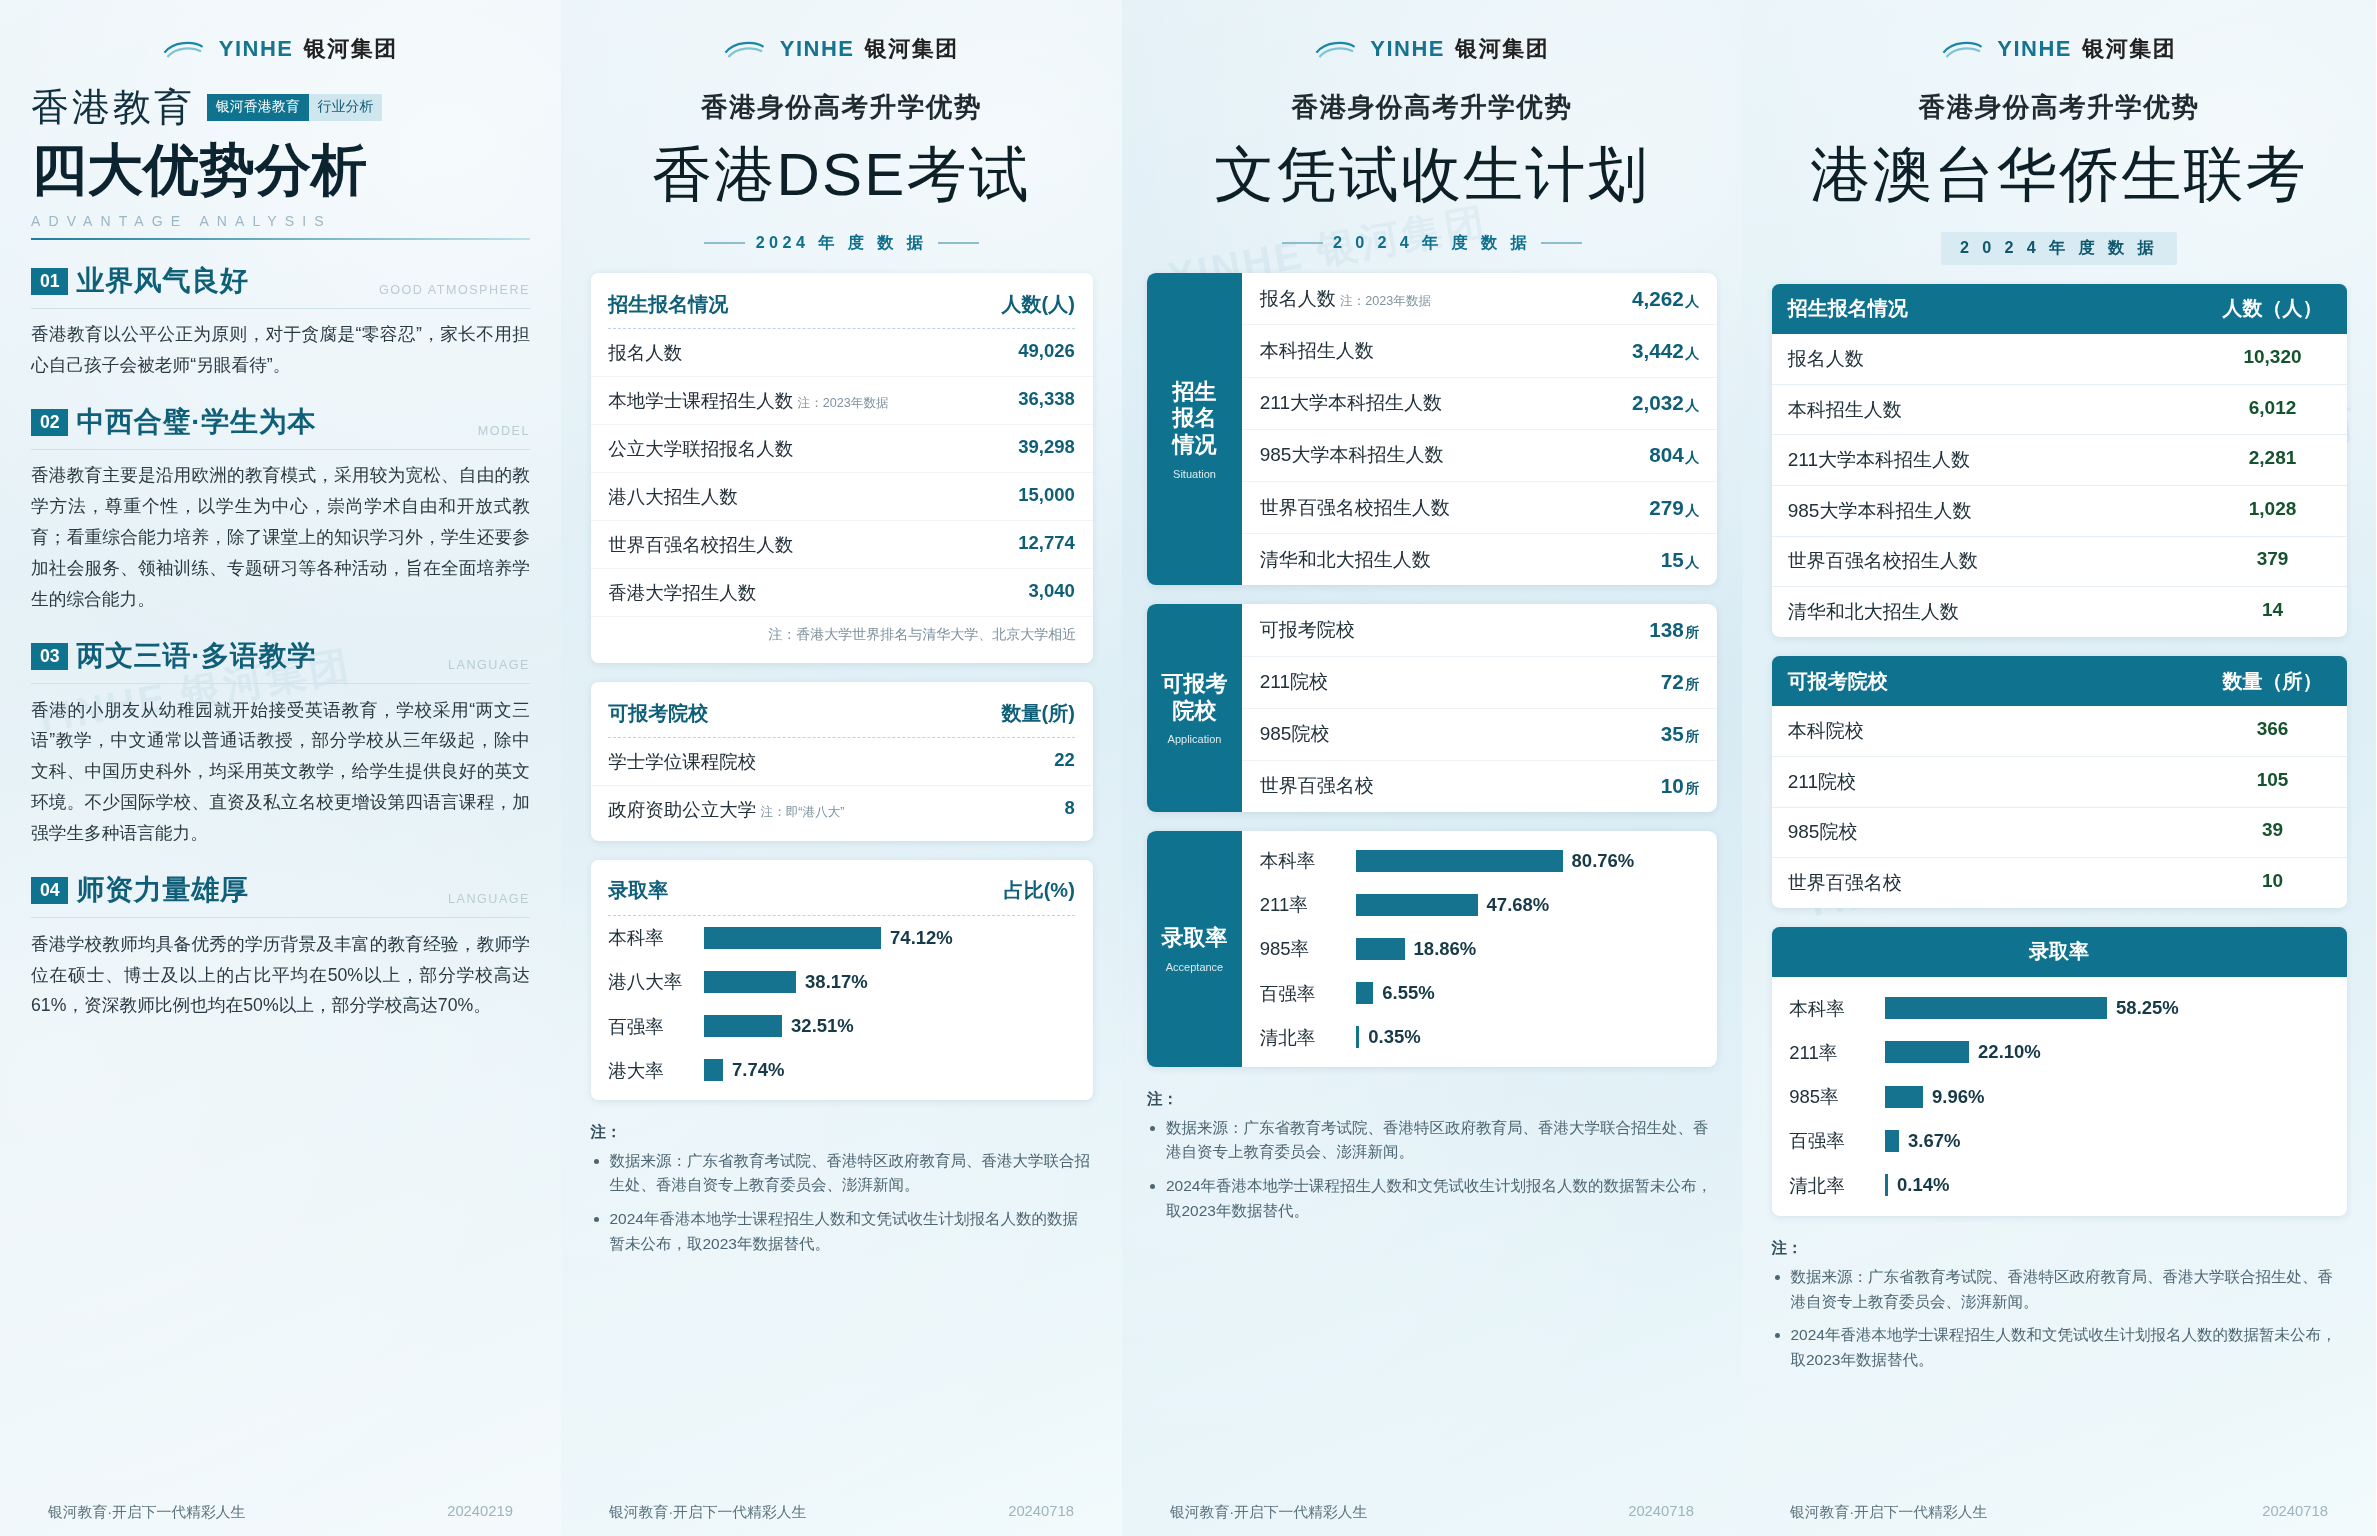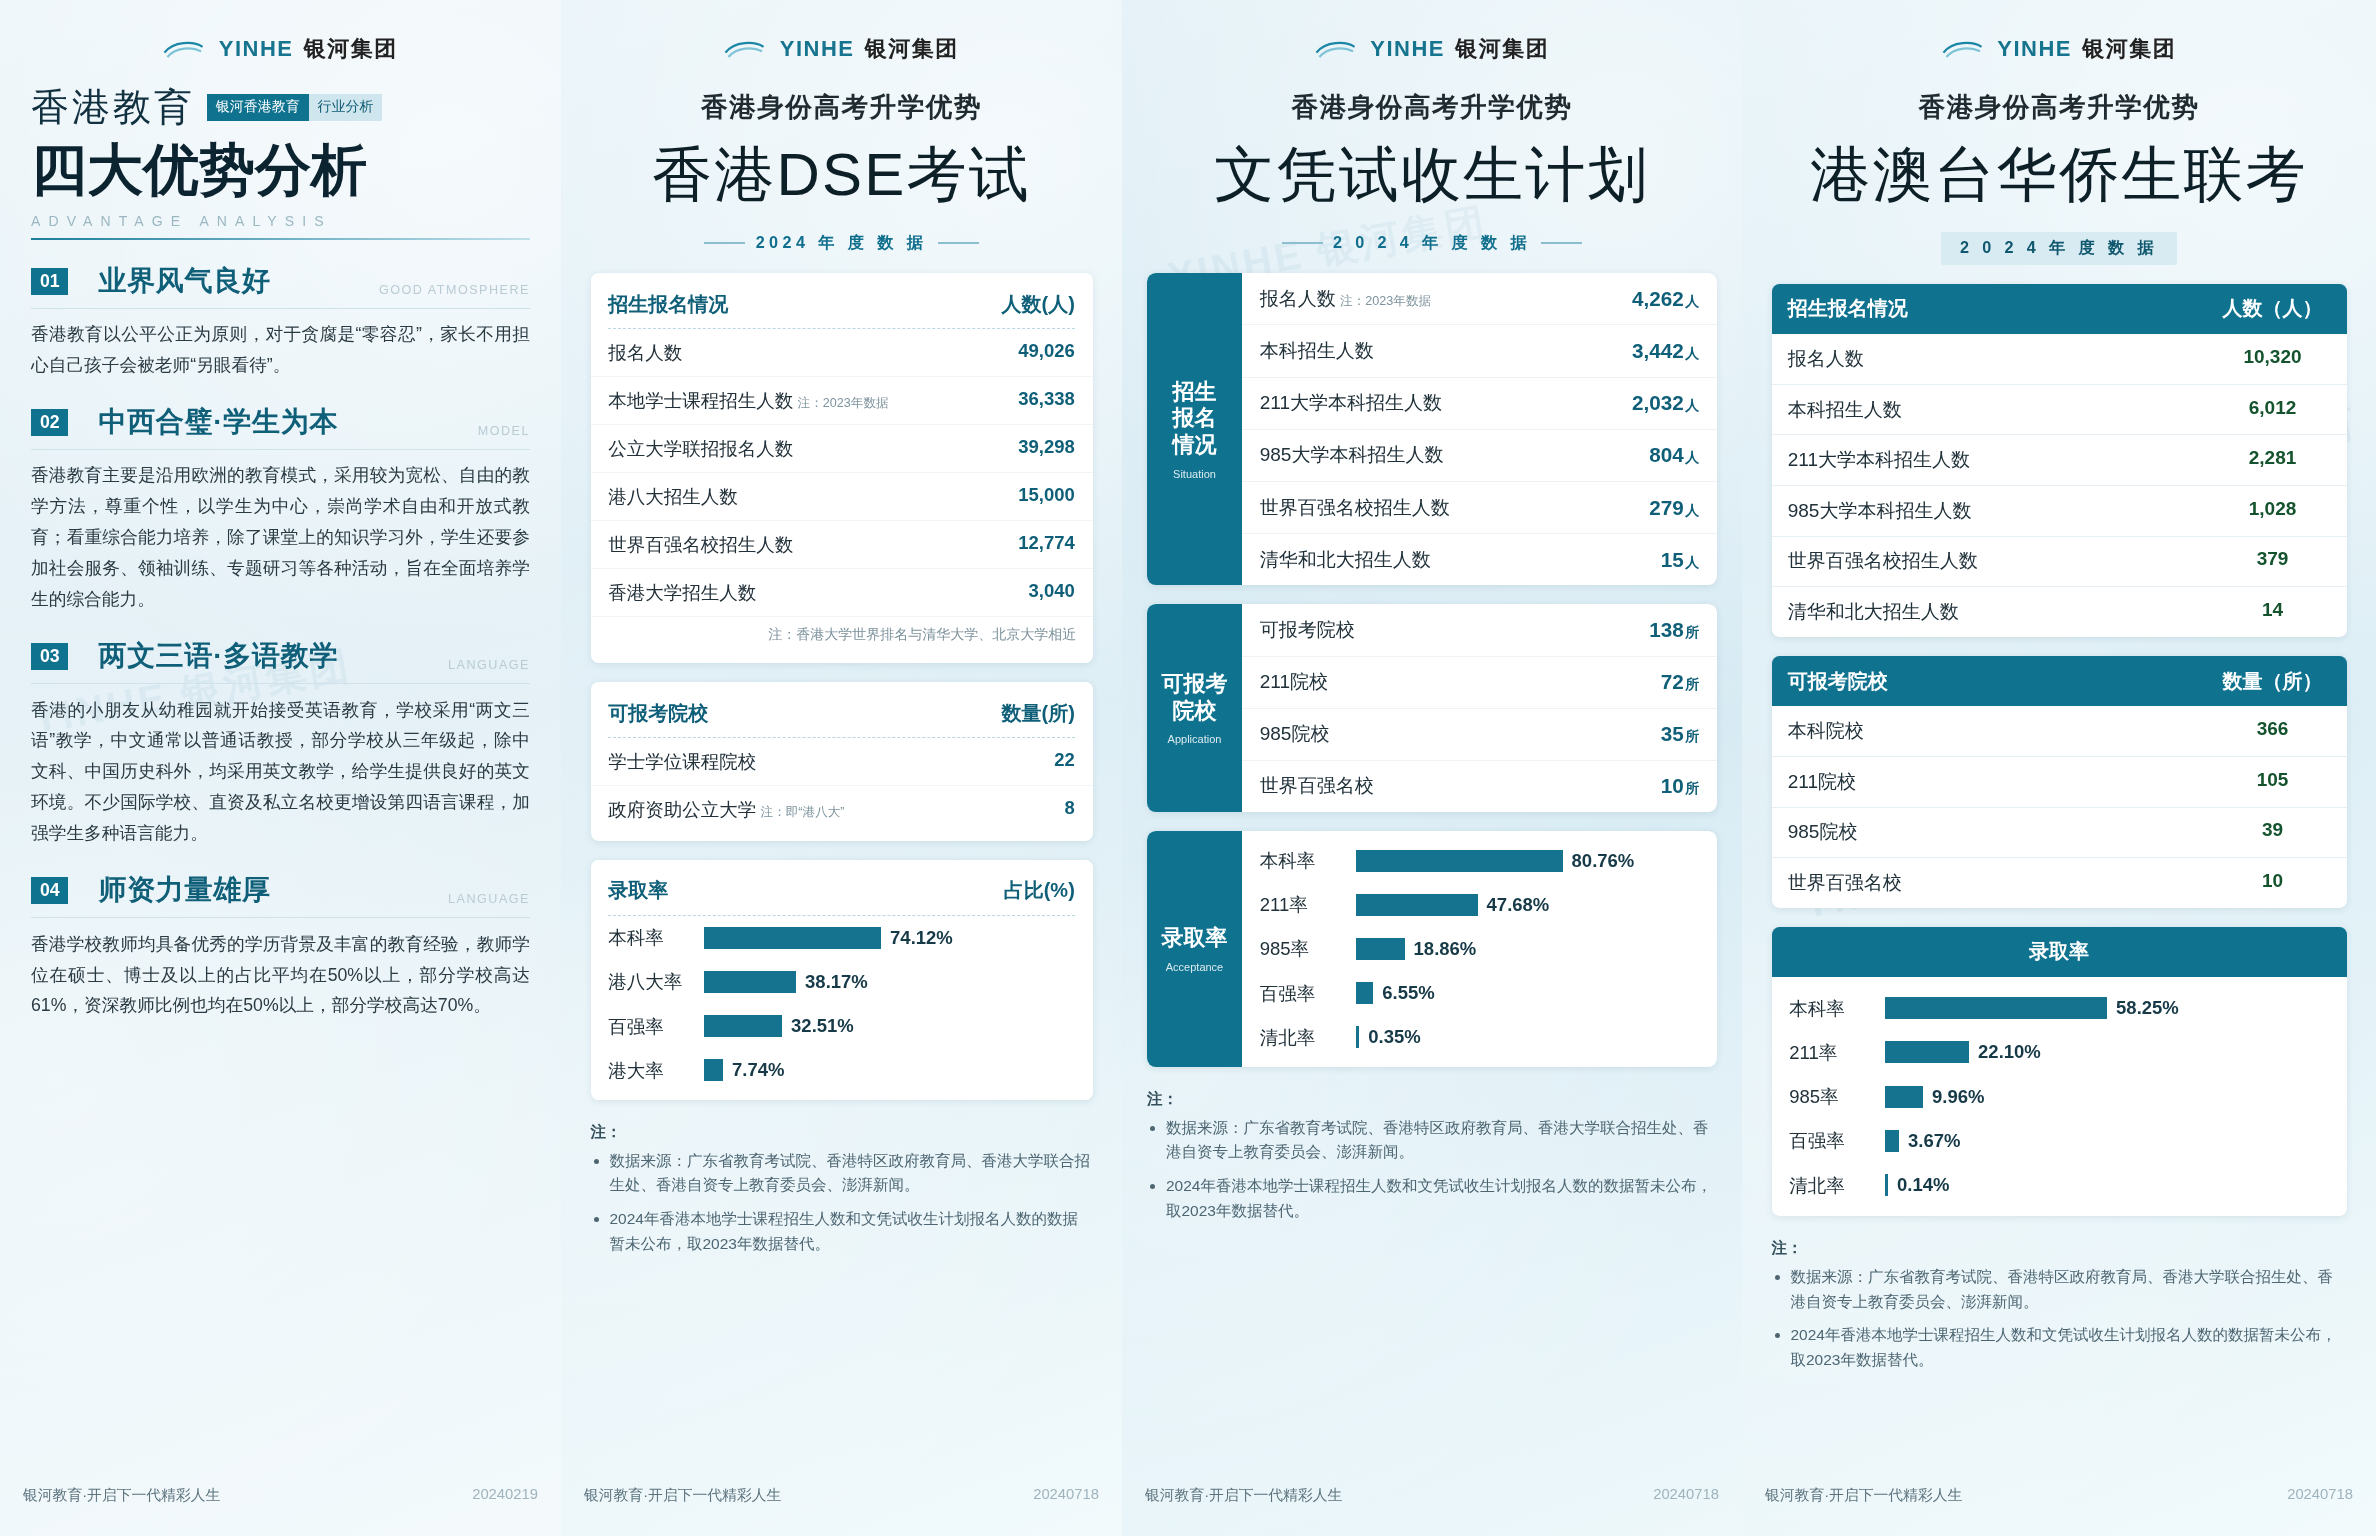--- a/index.html
+++ b/index.html
@@ -52,21 +52,21 @@
   .tagpair { display:flex; align-items:center; }
   .tag-a { background:#0f7390; color:#fff; font-size:14px; padding:4.4px 8.9px; }
   .tag-b { background:#cfe6ee; color:#0f5b73; font-size:14px; padding:4.4px 8.9px; }
   .p1-t2 { font-size:56px; font-weight:800; color:#0b2franchise; }
   .p1-t2 { color:#0c2330; }
   .p1-t3 { font-size:14px; letter-spacing:8.1px; color:#9bb7c2; margin-top:4.4px; }
   .p1-underline { height:2.2px; background:linear-gradient(90deg,#1b7e9c,#bfe0ea); margin-top:8.9px; }
 
   
   .sec { padding:0 31px; margin-top:22px; }
-  .sec-head { display:flex; align-items:center; gap:22px; position:relative;}
+  .sec-head { display:flex; align-items:center; gap:0; position:relative;}
   .num { background:#0f7390; color:#fff; font-size:17.7px; font-weight:700; padding:3px 8.9px; }
   .sec-title { font-size:28px; color:#0f5f79; font-weight:700; letter-spacing:0.7px;margin-left:8px; }
   .sec-en { position:absolute; right:0; bottom:3px; font-size:12.6px; color:#b9ccd4; letter-spacing:1.5px;}
   .sec-rule { height:1.5px; background:#cfe2ea; margin-top:7.4px; }
   .sec-body { font-size:17.7px; line-height:1.75; color:#2a3a42; margin-top:10.3px; text-align:justify; }
 
   
   .card {
     background:#ffffff; border-radius:7.4px; margin:19px 29.5px 0 29.5px;
     box-shadow:0 1.5px 7.4px rgba(30,80,100,.10); overflow:hidden;
@@ -108,21 +108,21 @@
   .lrow .c1 { flex:1; }
   .lrow .c2 { font-weight:700; color:#0f5f79; font-size:20.7px; }
   .unit { font-size:14px; font-weight:700; color:#0f5f79; margin-left:1.5px; }
 
   
   .notes { margin:22px 29.5px 0 29.5px; font-size:15.5px; color:#4d6672; }
   .notes .ttl { font-weight:700; color:#33505c; margin-bottom:5.9px; }
   .notes li { margin-bottom:8.9px; line-height:1.6; }
   .notes ul { margin:0; padding-left:19px; }
 
-  .foot { position:absolute; left:0; right:0; bottom:31px; display:flex; justify-content:space-between; padding:0 23px; font-size:14.8px; color:#5c737e;text-align:right; }
+  .foot { position:absolute; left:0; right:0; bottom:14px; display:flex; justify-content:space-between; padding:0 48px; font-size:14.8px; color:#5c737e;text-align:right; }
   .foot .date { color:#9fb4bd; }
 
   .wm { position:absolute; font-size:40px; color:rgba(20,110,140,.055); font-weight:800; letter-spacing:3px; transform:rotate(-10deg); pointer-events:none; z-index:1;}
 </style>
 </head>
 <body>
 
 <div class="sheet">
 
   <div class="panel p1">

